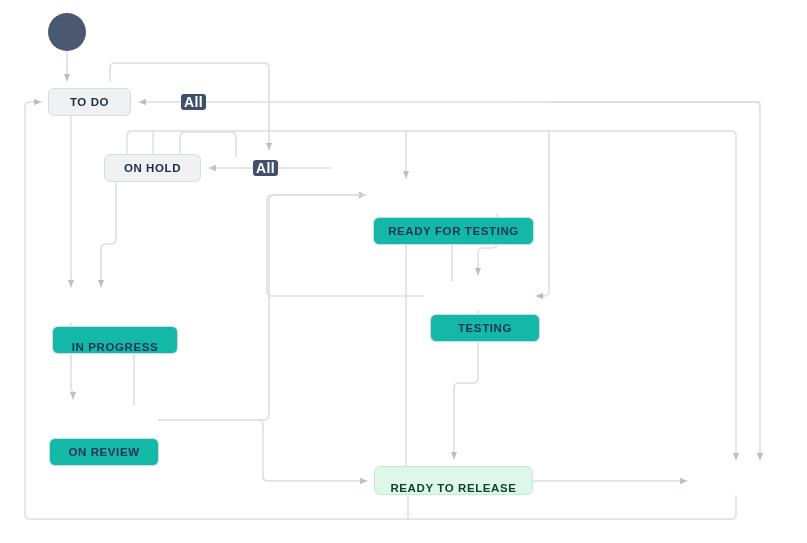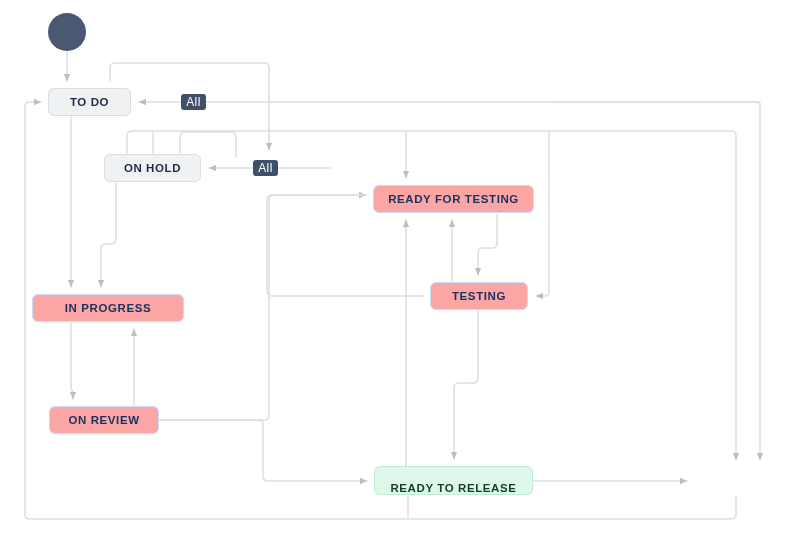--- a/index.html
+++ b/index.html
@@ -10,31 +10,31 @@
   #canvas{position:absolute;left:0;top:0;width:807px;height:543px;background:#ffffff;}
   svg#edges{position:absolute;left:0;top:0;width:807px;height:543px;}
   .node{
     position:absolute;box-sizing:border-box;
     display:flex;align-items:center;justify-content:center;
     border-radius:6px;border:1px solid transparent;
     font-size:11.5px;font-weight:bold;letter-spacing:.6px;
     white-space:nowrap;user-select:none;
   }
   .node.gray{background:#f0f1f3;border-color:#d9dce1;color:#1d2b44;}
-  .node.blue{background:#fca5a5;border-color:#cbdcf7;color:#17325f;}
+  .node.blue{background:#14b8a6;border-color:#cbdcf7;color:#17325f;margin-top:32px;}
   .node.green{background:#ddf8e9;border-color:#bfecd3;color:#123f28;}
   .start-circle{
     position:absolute;border-radius:50%;
     background:#4a5872;
   }
   .badge{
     position:absolute;box-sizing:border-box;
     background:#40506b;color:#ffffff;
     border-radius:3px;
-    font-size:12px;font-weight:normal;letter-spacing:.4px;
+    font-size:14px;font-weight:bold;letter-spacing:.4px;
     display:flex;align-items:center;justify-content:center;
     user-select:none;
   }
 </style>
 </head>
 <body>
 
 <div id="canvas">
 
   <svg id="edges" viewBox="0 0 807 543" xmlns="http://www.w3.org/2000/svg">
@@ -101,25 +101,25 @@
   </div>
 
   <div class="node gray" style="left:104px;top:154px;width:97px;height:28px;text-align:right;">
     <span>ON HOLD</span>
   </div>
 
   <div class="node blue" style="left:373px;top:185px;width:161px;height:28px;">
     <span>READY FOR TESTING</span>
   </div>
 
-  <div class="node blue" style="left:430px;top:282px;width:98px;height:28px;">
+  <div class="node blue" style="left:430px;top:282px;width:110px;height:28px;">
     <span>TESTING</span>
   </div>
 
-  <div class="node blue" style="left:32px;top:294px;width:152px;height:28px;">
+  <div class="node blue" style="left:52px;top:294px;width:126px;height:28px;align-items:flex-end;">
     <span>IN PROGRESS</span>
   </div>
 
   <div class="node blue" style="left:49px;top:406px;width:110px;height:28px;text-align:right;">
     <span>ON REVIEW</span>
   </div>
 
   <div class="node green" style="left:374px;top:466px;width:159px;height:29px;align-items:flex-end;">
     <span>READY TO RELEASE</span>
   </div>

